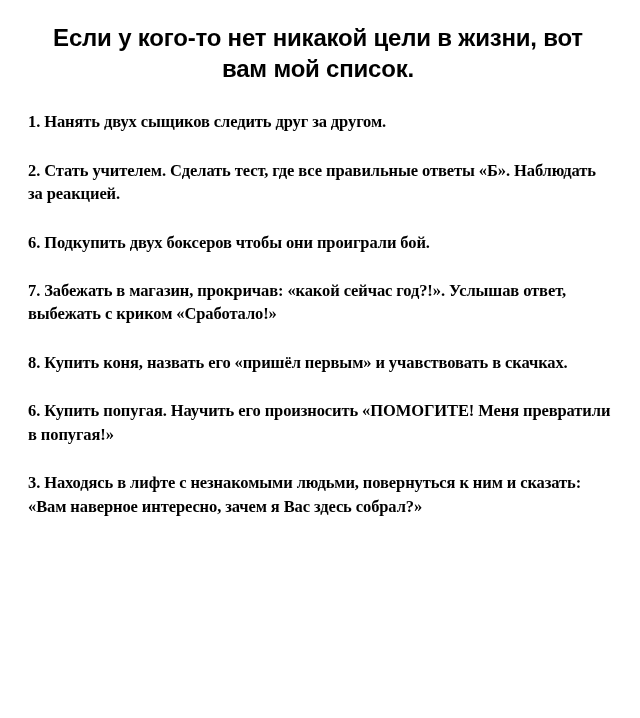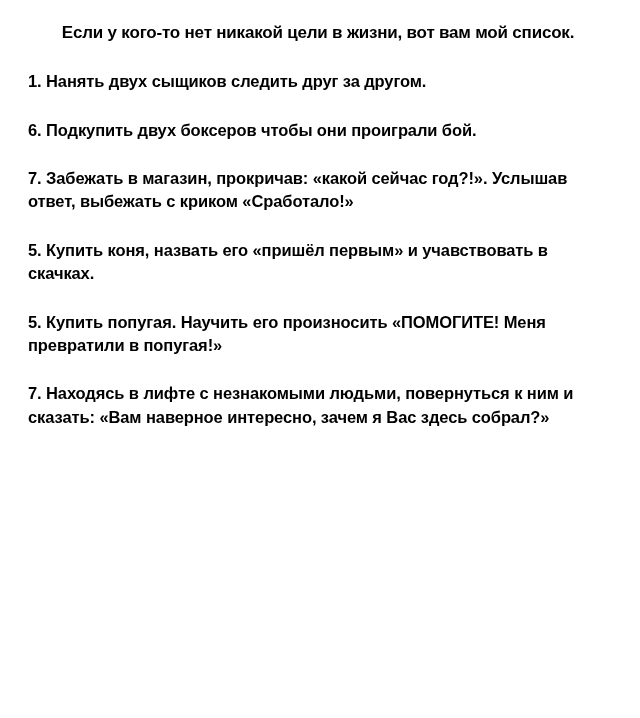--- a/index.html
+++ b/index.html
@@ -16,49 +16,51 @@
   }
   .page {
     box-sizing: border-box;
     width: 640px;
     height: 718px;
     padding: 16px 28px 10px 28px;
     background: #ffffff;
   }
   .title {
     text-align: center;
-    font-size: 17px;
+    font-size: 24px;
     font-weight: bold;
     line-height: 1.30;
     letter-spacing: -0.2px;
     margin: 6px 8px 26px 4px;
   }
   .list {
     margin: 0;
     padding: 0;
     list-style: none;
+    font-family: Liberation Serif, serif;
   }
   .item {
     font-size: 16.5px;
     font-weight: bold;
     line-height: 1.42;
     letter-spacing: -0.1px;
     margin: 0 0 25px 0;
     text-align: left;
   }
   .item:last-child {
     margin-bottom: 0;
   }
 </style>
 </head>
 <body>
 
 <div class="page">
   <div class="title">Если у кого-то нет никакой цели в жизни, вот вам мой список.</div>
   <ul class="list">
     <li class="item">1. Нанять двух сыщиков следить друг за другом.</li>
+    <li class="item">2. Стать учителем. Сделать тест, где все правильные ответы «Б». Наблюдать за реакцией.</li>
     <li class="item">6. Подкупить двух боксеров чтобы они проиграли бой.</li>
     <li class="item">7. Забежать в магазин, прокричав: «какой сейчас год?!». Услышав ответ, выбежать с криком «Сработало!»</li>
-    <li class="item">5. Купить коня, назвать его «пришёл первым» и учавствовать в скачках.</li>
-    <li class="item">5. Купить попугая. Научить его произносить «ПОМОГИТЕ! Меня превратили в попугая!»</li>
-    <li class="item">7. Находясь в лифте с незнакомыми людьми, повернуться к ним и сказать: «Вам наверное интересно, зачем я Вас здесь собрал?»</li>
+    <li class="item">8. Купить коня, назвать его «пришёл первым» и учавствовать в скачках.</li>
+    <li class="item">6. Купить попугая. Научить его произносить «ПОМОГИТЕ! Меня превратили в попугая!»</li>
+    <li class="item">3. Находясь в лифте с незнакомыми людьми, повернуться к ним и сказать: «Вам наверное интересно, зачем я Вас здесь собрал?»</li>
   </ul>
 </div>
 
 </body></html>

